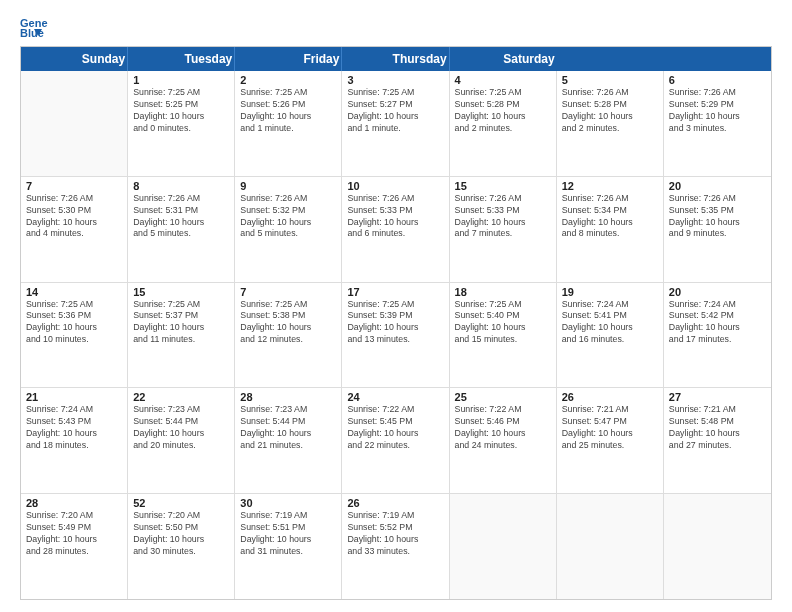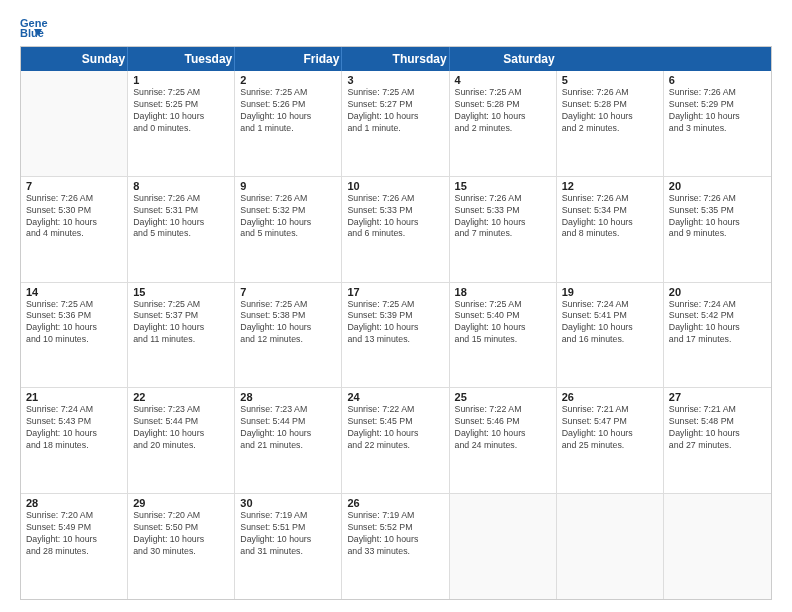--- a/index.html
+++ b/index.html
@@ -332,21 +332,21 @@
         </div>
         <div class="cal-row">
           <div class="cal-cell">
             <div class="cell-day">28</div>
             <div class="cell-info" style="white-space: pre-line;">Sunrise: 7:20 AM
 Sunset: 5:49 PM
 Daylight: 10 hours
 and 28 minutes.</div>
           </div>
           <div class="cal-cell">
-            <div class="cell-day">29</div>
+            <div class="cell-day">52</div>
             <div class="cell-info" style="white-space: pre-line;">Sunrise: 7:20 AM
 Sunset: 5:50 PM
 Daylight: 10 hours
 and 30 minutes.</div>
           </div>
           <div class="cal-cell">
             <div class="cell-day">30</div>
             <div class="cell-info" style="white-space: pre-line;">Sunrise: 7:19 AM
 Sunset: 5:51 PM
 Daylight: 10 hours

